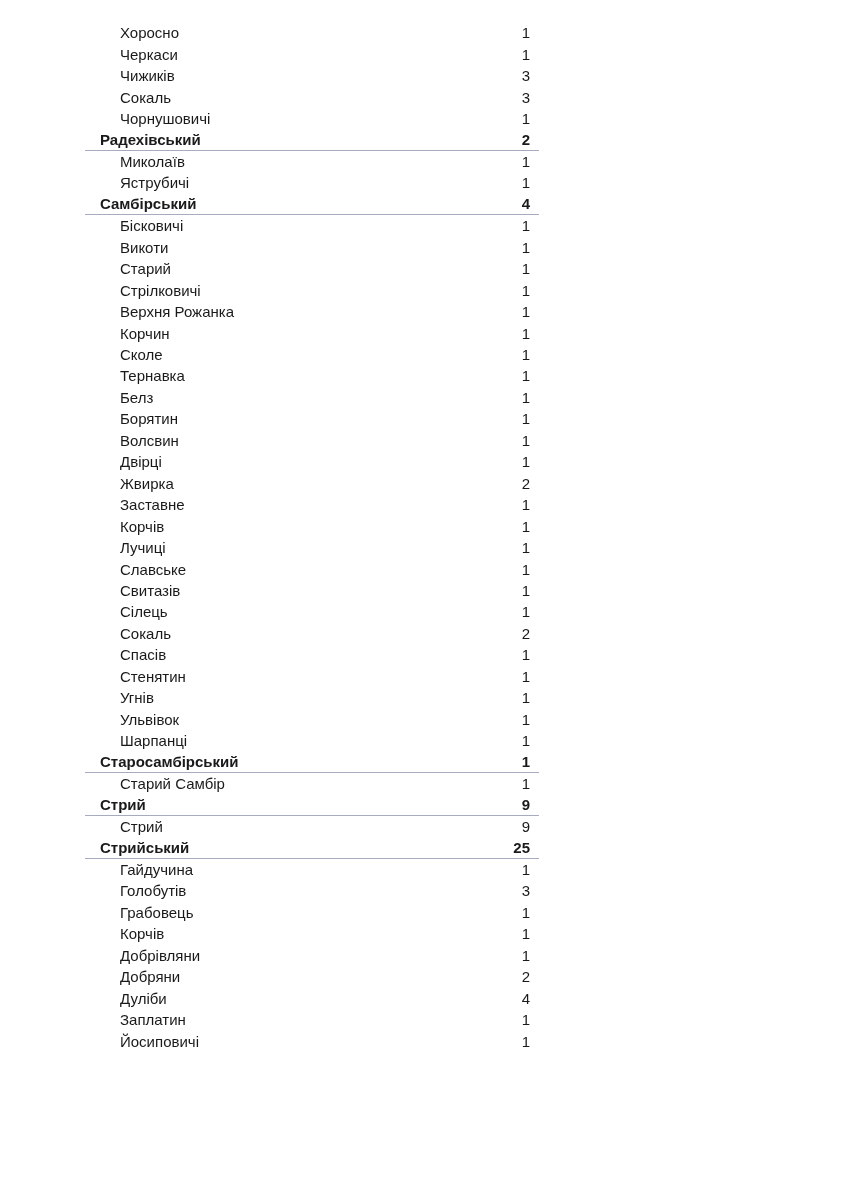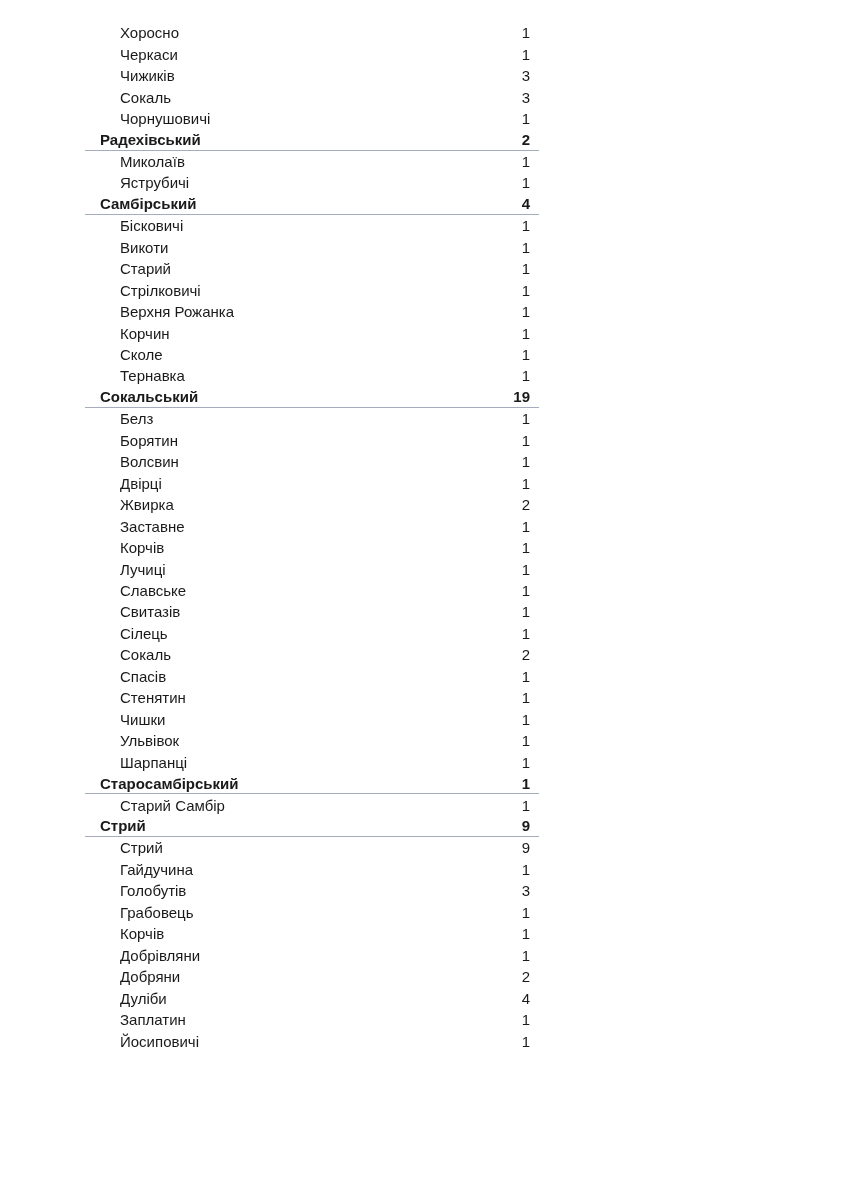--- a/index.html
+++ b/index.html
@@ -118,24 +118,20 @@
         <span class="value">1</span>
       </div>
       <div class="row settlement">
         <span class="label">Сколе</span>
         <span class="value">1</span>
       </div>
       <div class="row settlement">
         <span class="label">Тернавка</span>
         <span class="value">1</span>
       </div>
-      <div class="row district">
-        <span class="label">Сокальський</span>
-        <span class="value">19</span>
-      </div>
       <div class="row settlement">
         <span class="label">Белз</span>
         <span class="value">1</span>
       </div>
       <div class="row settlement">
         <span class="label">Борятин</span>
         <span class="value">1</span>
       </div>
       <div class="row settlement">
         <span class="label">Волсвин</span>
@@ -179,21 +175,21 @@
       </div>
       <div class="row settlement">
         <span class="label">Спасів</span>
         <span class="value">1</span>
       </div>
       <div class="row settlement">
         <span class="label">Стенятин</span>
         <span class="value">1</span>
       </div>
       <div class="row settlement">
-        <span class="label">Чишки</span>
+        <span class="label">Угнів</span>
         <span class="value">1</span>
       </div>
       <div class="row settlement">
         <span class="label">Ульвівок</span>
         <span class="value">1</span>
       </div>
       <div class="row settlement">
         <span class="label">Шарпанці</span>
         <span class="value">1</span>
       </div>
@@ -205,20 +201,24 @@
         <span class="label">Старий Самбір</span>
         <span class="value">1</span>
       </div>
       <div class="row district">
         <span class="label">Стрий</span>
         <span class="value">9</span>
       </div>
       <div class="row settlement">
         <span class="label">Стрий</span>
         <span class="value">9</span>
+      </div>
+      <div class="row district">
+        <span class="label">Стрийський</span>
+        <span class="value">25</span>
       </div>
       <div class="row settlement">
         <span class="label">Гайдучина</span>
         <span class="value">1</span>
       </div>
       <div class="row settlement">
         <span class="label">Голобутів</span>
         <span class="value">3</span>
       </div>
       <div class="row settlement">

